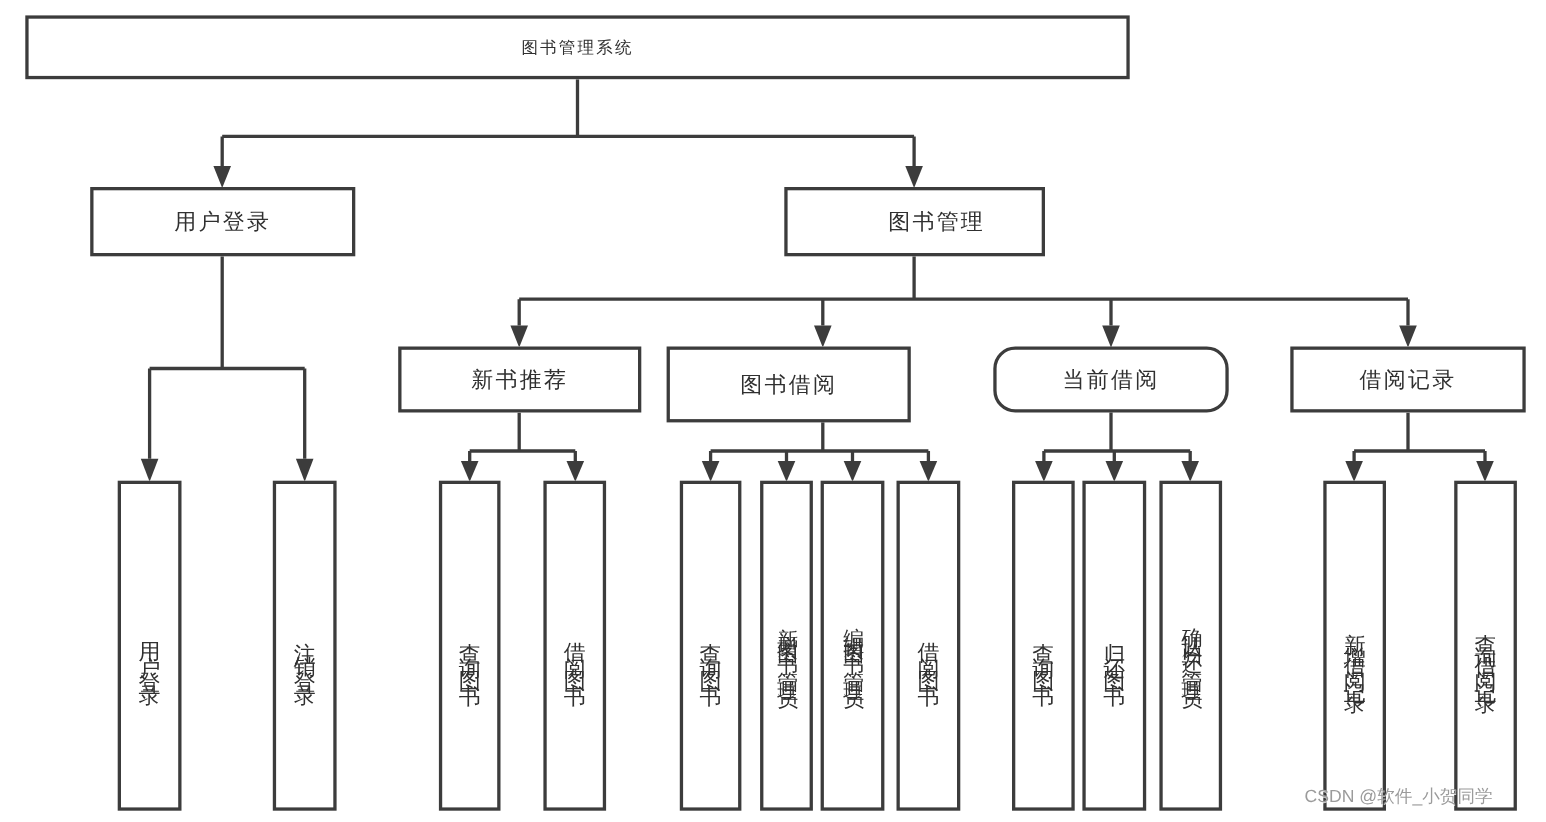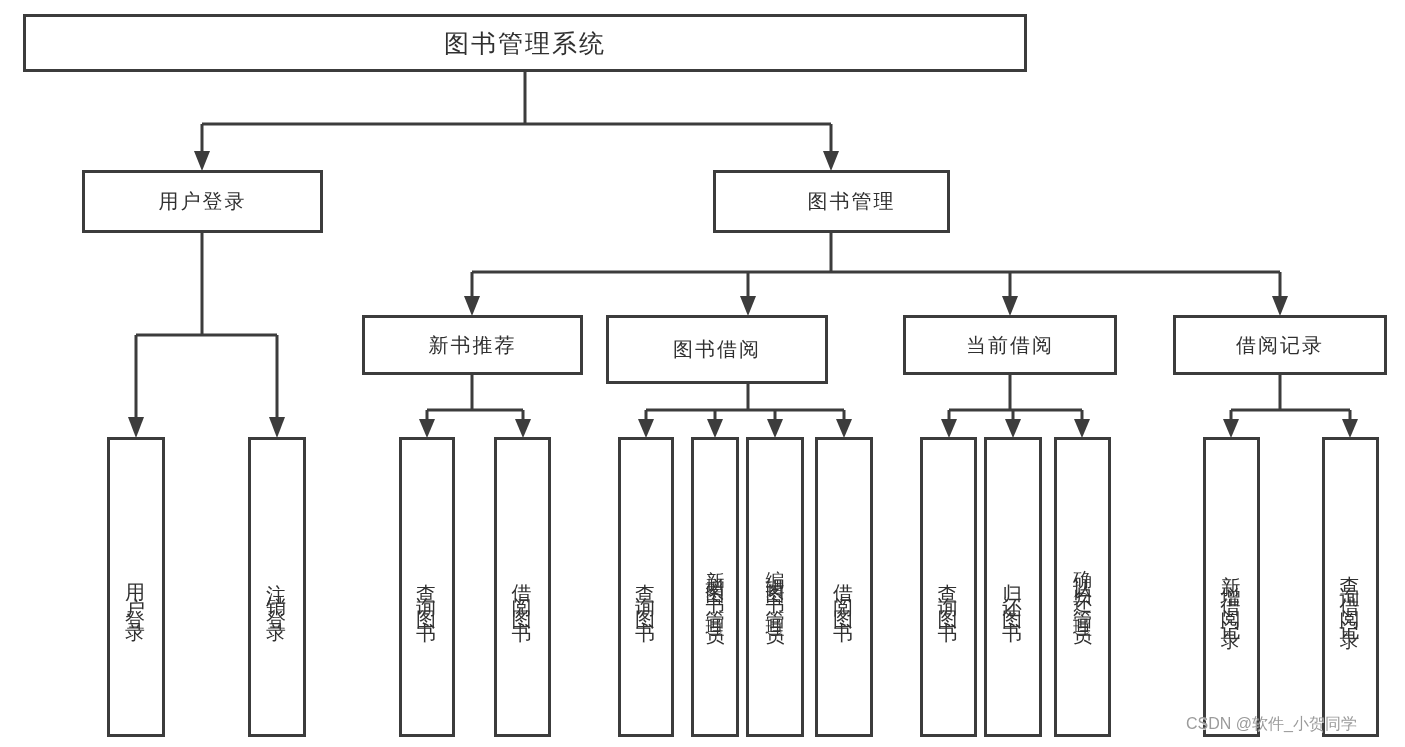--- a/index.html
+++ b/index.html
@@ -9,21 +9,21 @@
   }
   .wires{position:absolute;left:0;top:0;z-index:1;}
   .wires path{stroke:var(--line,#3c3c3c);stroke-width:3;fill:none;}
   .wires polygon{fill:var(--line,#3c3c3c);stroke:none;}
   .node{
     position:absolute;background:#ffffff;border:3px solid var(--line,#3c3c3c);
     box-sizing:border-box;display:flex;align-items:center;justify-content:center;
     color:var(--text,#303030);z-index:2;
   }
   .node .label{font-size:20px;white-space:nowrap;letter-spacing:2px;}
-  .root .label{font-size:25px;letter-spacing:2px;}
+  .root .label{font-size:15px;letter-spacing:2px;}
   .leaf .label{writing-mode:vertical-rl;text-orientation:mixed;letter-spacing:2px;}
   .leaf .ls4{letter-spacing:13px;margin-bottom:-13px;}
   .leaf .ls6{letter-spacing:11px;margin-bottom:-11px;font-size:20px;}
   .leaf .ls9{letter-spacing:8px;margin-bottom:-8px;font-size:19px;}
   .watermark{
     position:absolute;left:1186px;top:714px;z-index:3;
     font-size:16px;color:var(--wm,#9b9b9b);white-space:nowrap;
     text-shadow:0 1px 0 rgba(255,255,255,0.75);
   }
 </style>
@@ -78,21 +78,21 @@
   <div class="node" style="left:713px;top:170px;width:237px;height:63px;padding-left:40px;">
     <span class="label">图书管理</span>
   </div>
 
   <div class="node" style="left:362px;top:315px;width:221px;height:60px;">
     <span class="label">新书推荐</span>
   </div>
   <div class="node" style="left:606px;top:315px;width:222px;height:69px;">
     <span class="label">图书借阅</span>
   </div>
-  <div class="node" style="left:903px;top:315px;width:214px;height:60px;">
+  <div class="node" style="left:903px;top:315px;width:214px;height:60px;border-radius:20px;">
     <span class="label">当前借阅</span>
   </div>
   <div class="node" style="left:1173px;top:315px;width:214px;height:60px;">
     <span class="label">借阅记录</span>
   </div>
 
   <div class="node leaf" style="left:107px;top:437px;width:58px;height:300px;">
     <span class="label ls4">用户登录</span>
   </div>
   <div class="node leaf" style="left:248px;top:437px;width:58px;height:300px;">

